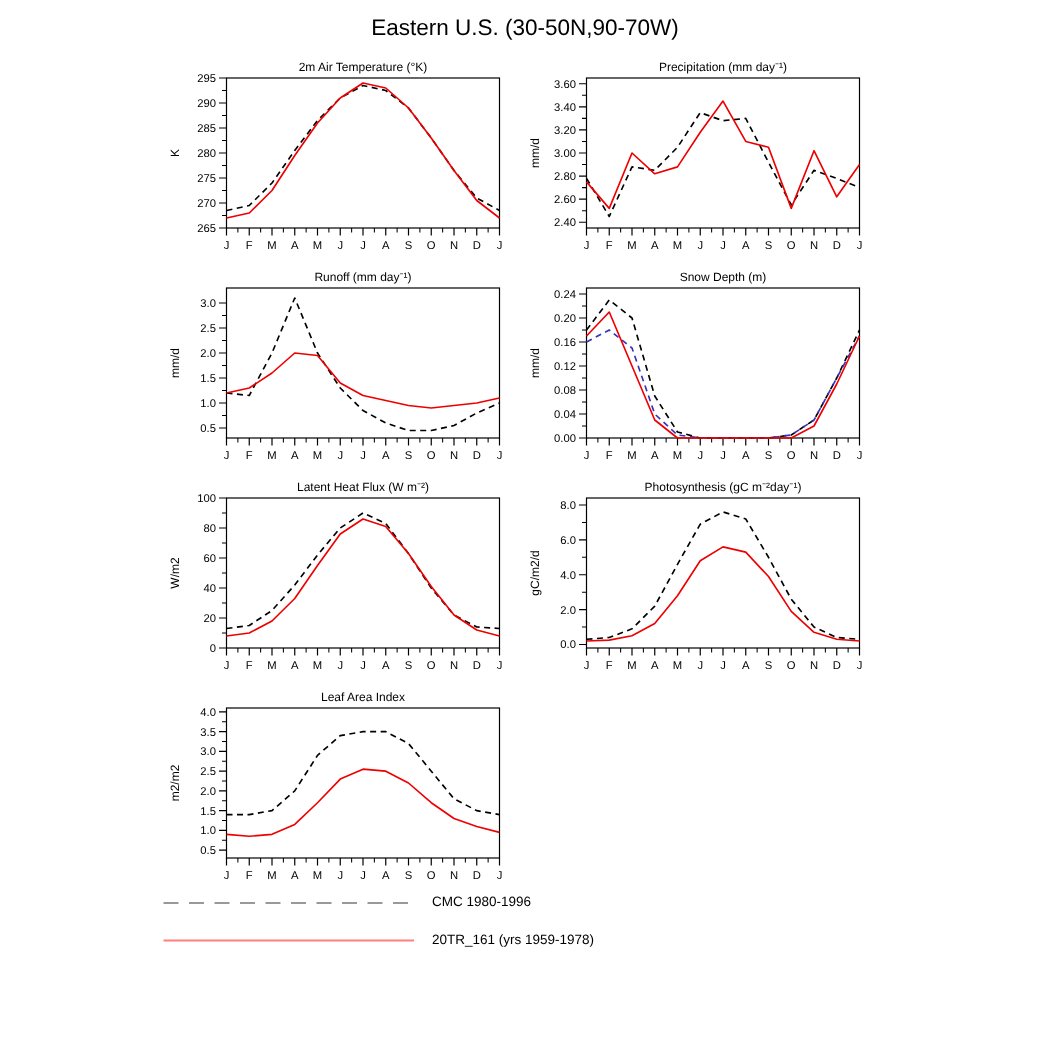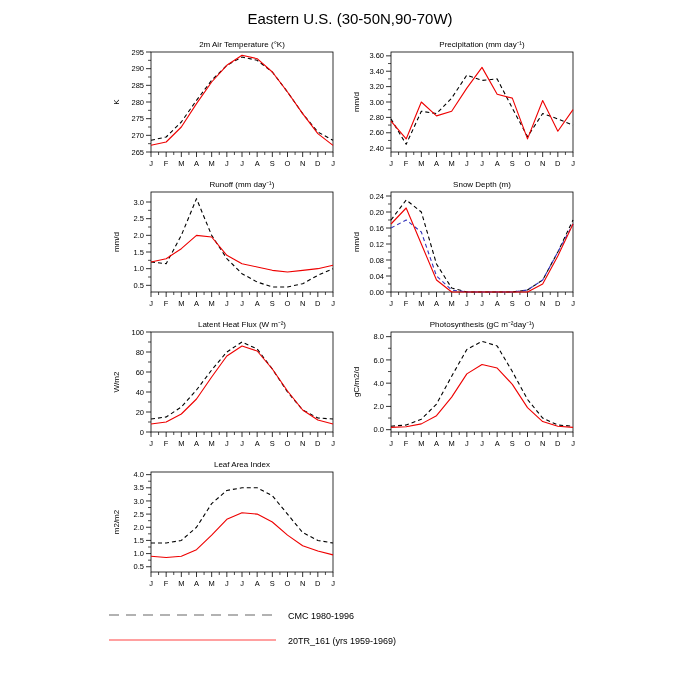--- a/index.html
+++ b/index.html
@@ -2,21 +2,21 @@
 <html><head>
 <meta charset="utf-8">
 <style>
   html,body{margin:0;padding:0;background:#ffffff;}
   body{width:700px;height:700px;font-family:"Liberation Sans",sans-serif;color:#000;}
   .page{position:relative;width:700px;height:700px;background:#ffffff;overflow:hidden;padding-left:20px;}
   .fig-title{position:absolute;top:10px;left:0;width:700px;text-align:center;font-size:15px;color:#000;}
   .charts{position:absolute;left:105px;top:36px;display:grid;grid-template-columns:240px 240px;grid-auto-rows:140px;}
   .chart-cell{width:240px;height:140px;}
   .legend{position:absolute;left:108px;top:596px;}
-  .legend-row{display:flex;align-items:flex-end;height:25px;}
+  .legend-row{display:flex;align-items:flex-start;height:25px;}
   .legend-label{font-size:9px;margin-left:10px;color:#000;white-space:nowrap;}
 </style>
 </head>
 <body>
 
 <div class="page">
   <div class="fig-title">Eastern U.S. (30-50N,90-70W)</div>
   <div class="charts" id="charts">
       <div class="chart-cell"><svg width="240" height="140" viewBox="0 0 240 140">
           <rect x="46" y="16" width="182" height="100" fill="none" stroke="#000" stroke-width="0.8"></rect>
@@ -470,16 +470,16 @@
       <div class="legend-row">
         <svg width="170" height="12">
           <line x1="1" y1="6" x2="168" y2="6" stroke="#999999" stroke-width="1.3" stroke-dasharray="10,7"></line>
         </svg>
         <span class="legend-label">CMC 1980-1996</span>
       </div>
       <div class="legend-row">
         <svg width="170" height="12">
           <line x1="1" y1="6" x2="168" y2="6" stroke="#ff8080" stroke-width="1.3"></line>
         </svg>
-        <span class="legend-label">20TR_161 (yrs 1959-1969)</span>
+        <span class="legend-label">20TR_161 (yrs 1959-1978)</span>
       </div>
     </div>
 </div>
 
 </body></html>

